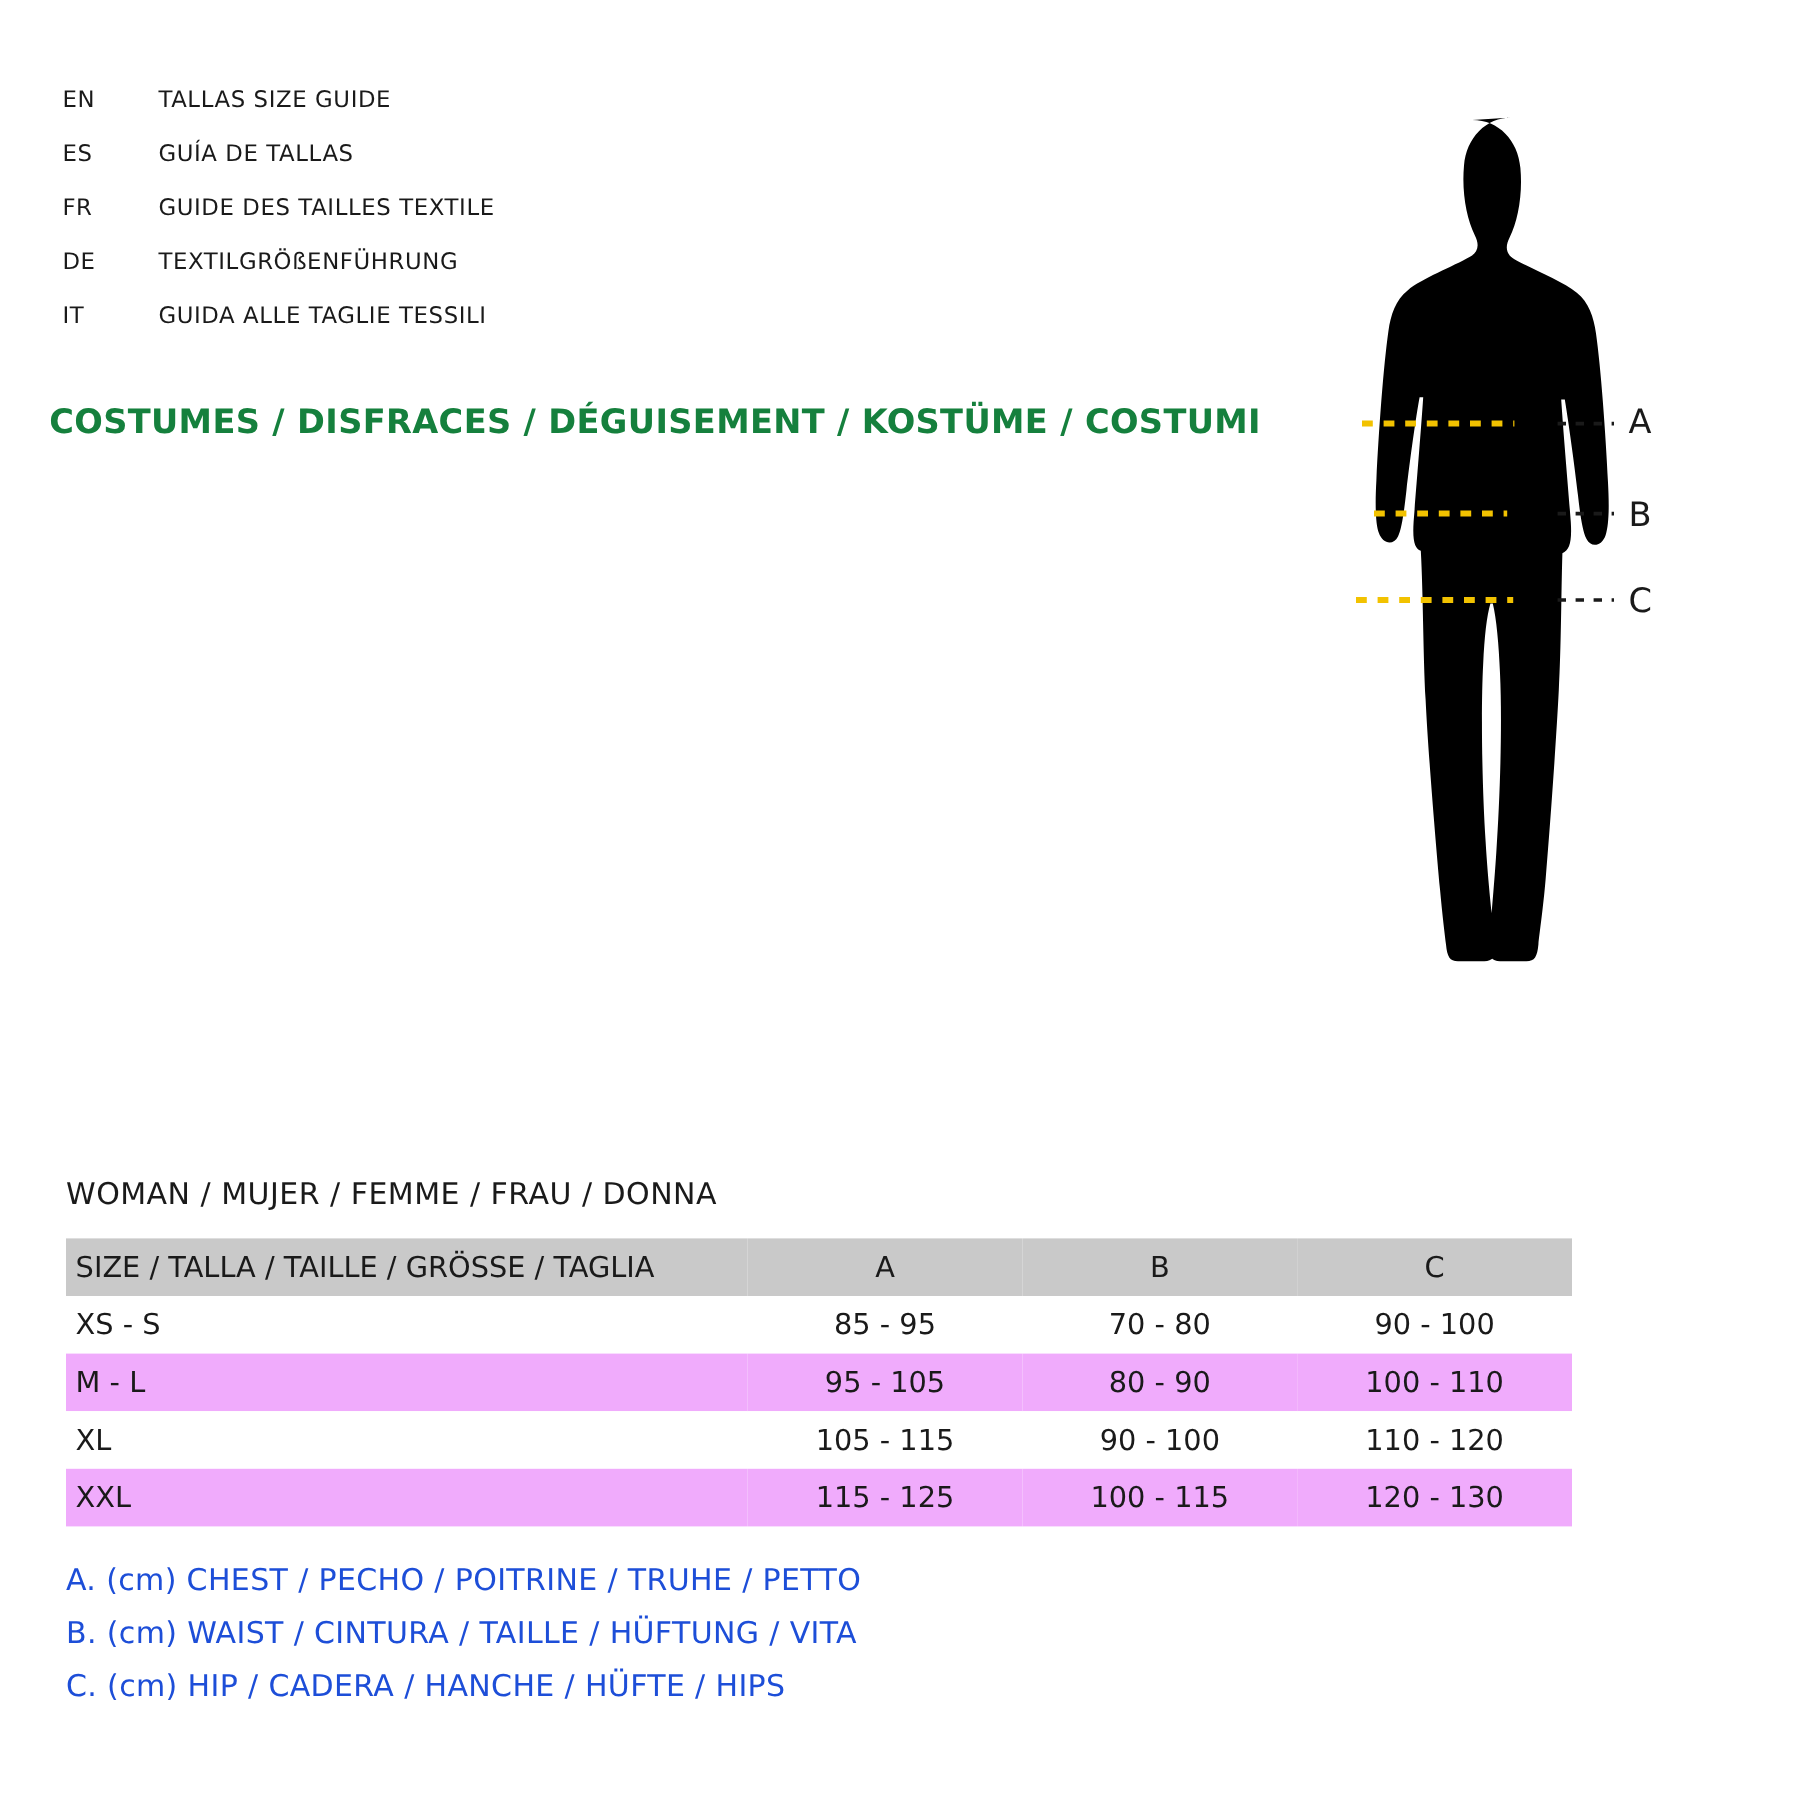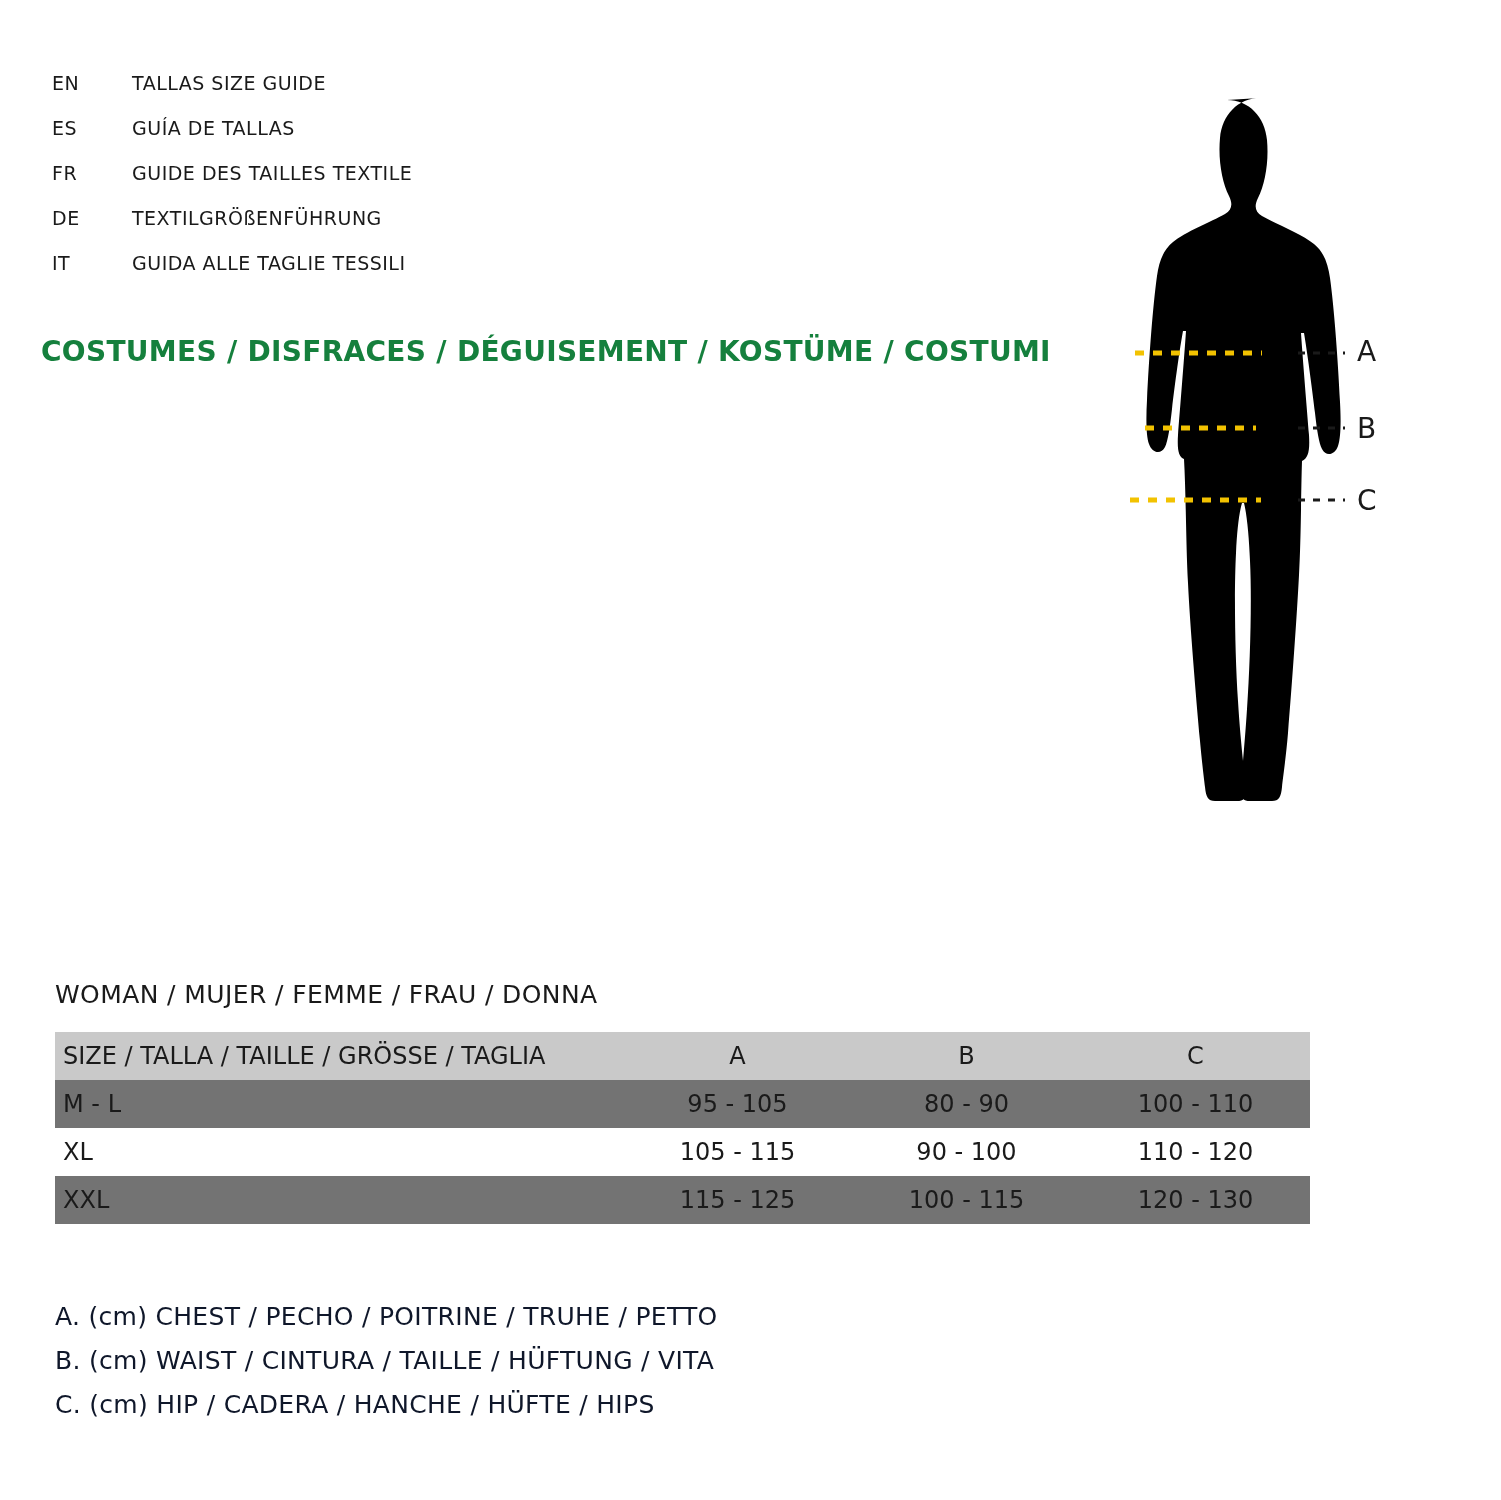--- a/index.html
+++ b/index.html
@@ -103,35 +103,35 @@
     padding-left: 8px;
     width: 560px;
   }
   #size-table thead tr {
     background: #c9c9c9;
   }
   #size-table tbody tr.odd {
     background: #ffffff;
   }
   #size-table tbody tr.even {
-    background: #737373;
+    background: #f0abfc;
   }
 
   
   #legend {
     position: absolute;
     left: 55px;
     top: 1295px;
   }
   .legend-row {
     font-size: 25px;
     height: 44px;
     line-height: 44px;
     letter-spacing: 0.3px;
-    color: #0f172a;
+    color: #1d4ed8;
     white-space: nowrap;
   }
 </style>
 </head>
 <body>
 
 <div id="lang-block">
   <div class="lang-row">
     <span class="lang-code">EN</span>
     <span class="lang-text">TALLAS SIZE GUIDE</span>
@@ -227,20 +227,26 @@
 <table id="size-table">
   <thead>
     <tr>
       <th>SIZE / TALLA / TAILLE / GRÖSSE / TAGLIA</th>
       <th>A</th>
       <th>B</th>
       <th>C</th>
     </tr>
   </thead>
   <tbody>
+    <tr class="odd">
+      <td>XS - S</td>
+      <td>85 - 95</td>
+      <td>70 - 80</td>
+      <td>90 - 100</td>
+    </tr>
     <tr class="even">
       <td>M - L</td>
       <td>95 - 105</td>
       <td>80 - 90</td>
       <td>100 - 110</td>
     </tr>
     <tr class="odd">
       <td>XL</td>
       <td>105 - 115</td>
       <td>90 - 100</td>

